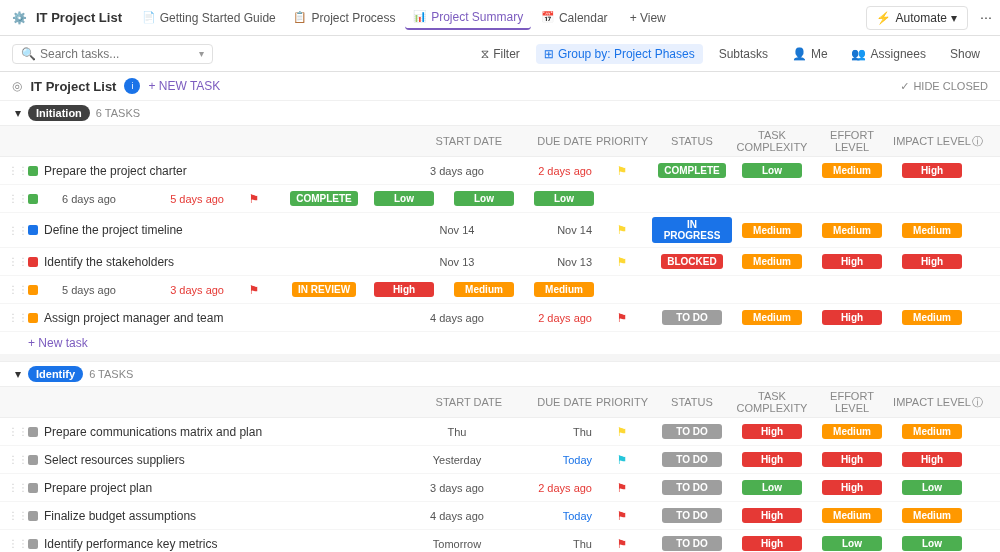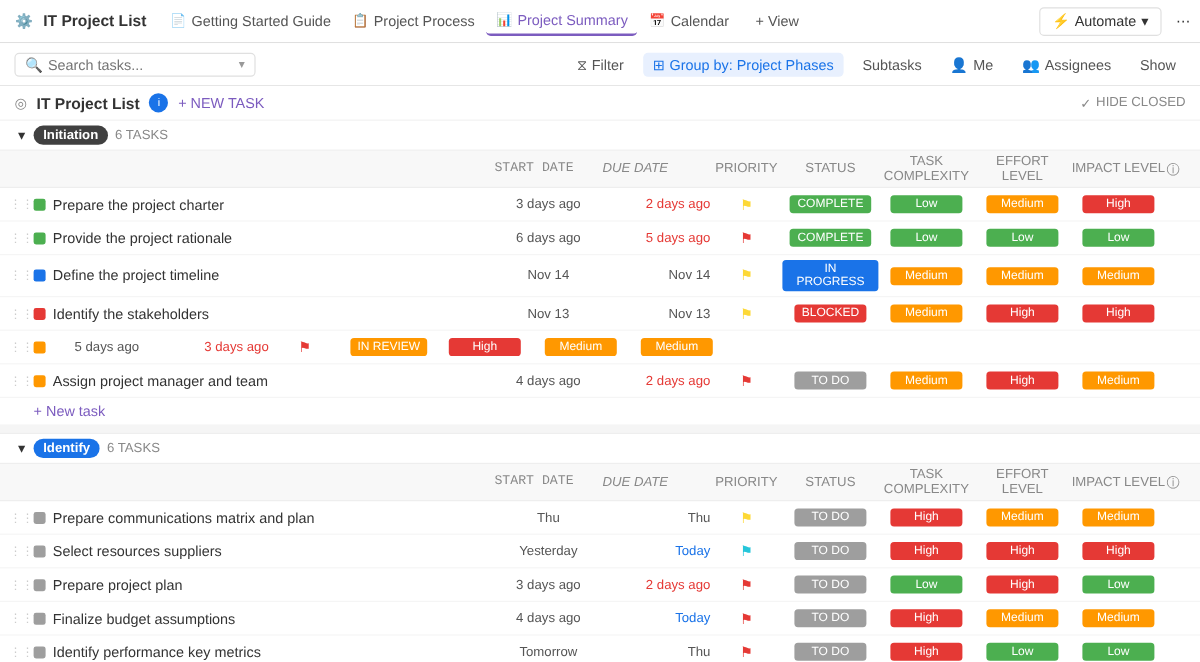--- a/index.html
+++ b/index.html
@@ -34,22 +34,22 @@
     .section-header-row { display: flex; align-items: center; padding: 4px 8px; background: #fff; border-bottom: 1px solid #eee; }
     .section-toggle { width: 20px; display: flex; align-items: center; justify-content: center; cursor: pointer; }
     .phase-badge { padding: 2px 8px; border-radius: 10px; font-size: 11px; font-weight: 600; color: #fff; }
     .phase-badge.initiation { background: #404040; }
     .phase-badge.planning { background: #1a73e8; }
     .task-count { font-size: 11px; color: #888; margin-left: 6px; }
 
     
     .col-headers { display: flex; align-items: center; padding: 3px 8px; background: #f8f8f8; border-bottom: 1px solid #eee; font-size: 11px; color: #888; font-weight: 500; }
     .col-task { flex: 1; min-width: 0; }
-    .col-start { width: 90px; text-align: left; font-family: Liberation Mono, monospace; }
-    .col-due { width: 90px; text-align: left; font-style: italic; }
+    .col-start { width: 90px; text-align: right; }
+    .col-due { width: 90px; text-align: right; }
     .col-priority { width: 60px; text-align: center; }
     .col-status { width: 80px; text-align: center; }
     .col-complexity { width: 80px; text-align: center; }
     .col-effort { width: 80px; text-align: center; }
     .col-impact { width: 80px; text-align: center; }
     .col-more { width: 20px; }
 
     
     .task-row { display: flex; align-items: center; padding: 4px 8px; border-bottom: 1px solid #f5f5f5; min-height: 28px; }
     .task-drag { width: 16px; color: #ccc; font-size: 10px; margin-right: 4px; }
@@ -61,21 +61,21 @@
     .task-due.today { color: #1a73e8; }
     .task-due.normal { color: #555; }
     .task-priority { width: 60px; display: flex; justify-content: center; }
     .priority-flag { font-size: 12px; }
     .task-status { width: 80px; display: flex; justify-content: center; }
     .task-complexity { width: 80px; display: flex; justify-content: center; }
     .task-effort { width: 80px; display: flex; justify-content: center; }
     .task-impact { width: 80px; display: flex; justify-content: center; }
     .task-more { width: 20px; }
 
-    .badge { padding: 2px 6px; border-radius: 3px; font-size: 10px; font-weight: 400; color: #fff; text-align: center; min-width: 60px; }
+    .badge { padding: 2px 6px; border-radius: 3px; font-size: 10px; font-weight: 700; color: #fff; text-align: center; min-width: 60px; }
     .badge.complete { background: #4caf50; }
     .badge.in-progress { background: #1a73e8; }
     .badge.blocked { background: #e53935; }
     .badge.in-review { background: #ff9800; }
     .badge.to-do { background: #9e9e9e; }
     .badge.low { background: #4caf50; }
     .badge.medium { background: #ff9800; }
     .badge.high { background: #e53935; }
 
     .new-task-row { padding: 4px 28px; font-size: 12px; color: #7c5cbf; cursor: pointer; }
@@ -203,21 +203,20 @@
         <span class="badge medium">Medium</span>
       </div>
       <div class="task-impact">
         <span class="badge high">High</span>
       </div>
       <div class="task-more"></div>
     </div>
       <div class="task-row">
       <span class="task-drag">⋮⋮</span>
       <span class="task-color-dot" style="background:#4caf50;"></span>
-      <span class="task-name">Provide the project rationale</span>
       <div class="task-start">6 days ago</div>
       <div class="task-due overdue">5 days ago</div>
       <div class="task-priority">
         <span class="priority-flag" style="color:#e53935;">⚑</span>
       </div>
       <div class="task-status">
         <span class="badge complete">COMPLETE</span>
       </div>
       <div class="task-complexity">
         <span class="badge low">Low</span>

